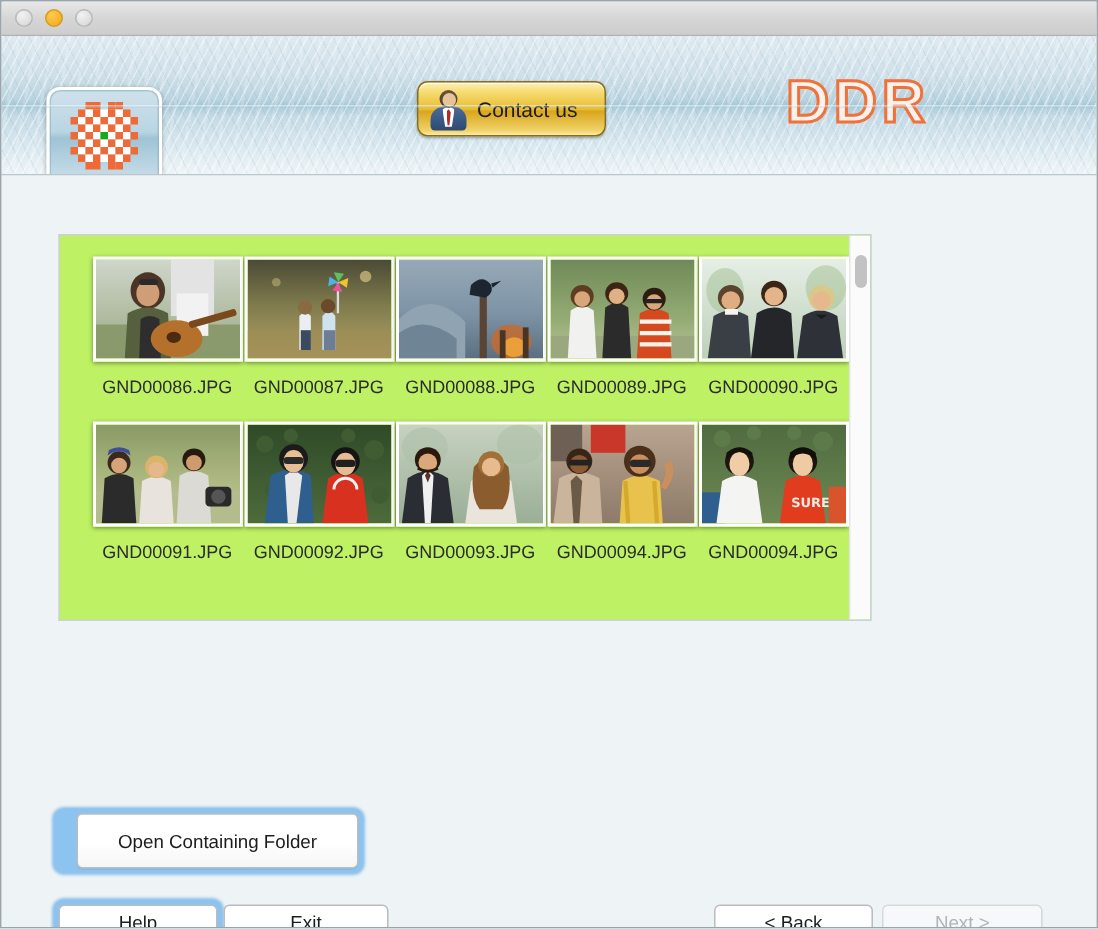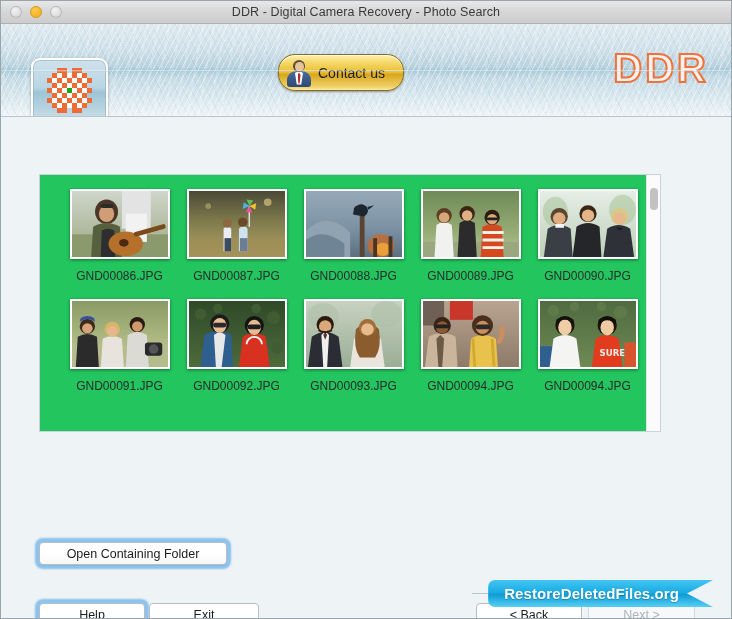--- a/index.html
+++ b/index.html
@@ -77,21 +77,21 @@
   .fl-cell { position: absolute; width: 6px; height: 6px; }
   .fl-o { background: #f06a35; }
   .fl-w { background: #ffffff; }
   .fl-g { background: #18a81a; }
 
   .contact-btn {
     position: absolute; left: 277px; top: 30px;
     width: 126px; height: 37px;
     background: linear-gradient(to bottom, #fdf0b8 0%, #f6dc72 18%, #e8bb2d 52%, #d9a51a 54%, #f0d36a 92%, #fbecae 100%);
     border: 1px solid #8c6d12;
-    border-radius: 17px;
+    border-radius: 7px;
     box-shadow: inset 0 1px 0 rgba(255,255,255,.85), 0 1px 2px rgba(0,0,0,.35);
     display: flex; align-items: center; cursor: pointer;
   }
   .contact-person { position: relative; width: 26px; height: 28px; margin-left: 7px; flex: none; }
   .cp-head {
     position: absolute; left: 7px; top: 1px; width: 12px; height: 12px;
     border-radius: 50%; background: linear-gradient(to bottom,#6b5240,#4a3a2c);
   }
   .cp-face {
     position: absolute; left: 8.5px; top: 3px; width: 9px; height: 9px;
@@ -105,38 +105,38 @@
   .cp-shirt {
     position: absolute; left: 9px; top: 12px; width: 8px; height: 14px;
     background: #ffffff; clip-path: polygon(50% 0,100% 18%,78% 100%,22% 100%,0 18%);
   }
   .cp-tie {
     position: absolute; left: 11.5px; top: 14px; width: 3px; height: 11px;
     background: #b02a2a; clip-path: polygon(50% 0,100% 22%,70% 100%,30% 100%,0 22%);
   }
   .contact-label { font-size: 14px; color: #1d1d1d; margin-left: 6px; }
 
-  .brand { position: absolute; right: 22px; top: 24px; text-align: right; width: 185px; }
+  .brand { position: absolute; right: 22px; top: 24px; text-align: left; width: 185px; }
   .brand-ddr {
     font-size: 40px; font-weight: bold; letter-spacing: 3px; line-height: 1;
     color: #f7f2ee;
     -webkit-text-stroke: 2px #f0713a;
     text-shadow: 0 0 1px #f0713a;
   }
   .brand-sub {
     font-size: 19px; font-weight: bold; color: #1663c6; margin-top: 9px; letter-spacing: .2px;
   }
 
   
   .body-area { position: relative; height: 502px; background: #eef3f6; }
 
   .thumb-panel {
-    position: absolute; left: 38px; top: 57px;
-    width: 622px; height: 258px;
-    background: #22c55e;
+    position: absolute; left: 38px; top: 39px;
+    width: 542px; height: 258px;
+    background: #bef264;
     border: 1px solid #c9d2d8;
     overflow: hidden;
   }
   .thumb-scroll { position: absolute; inset: 0 14px 0 0; overflow: hidden; }
   .grid-row { display: flex; padding-left: 21px; }
   .row1 { padding-top: 14px; }
   .row2 { padding-top: 16px; }
   .cell { width: 118px; display: flex; flex-direction: column; align-items: center; }
   .thumb {
     width: 100px; height: 70px;
@@ -170,21 +170,21 @@
     background: linear-gradient(to bottom, #ffffff 0%, #ffffff 52%, #f6f6f6 100%);
     border: 1px solid #b9bcc0;
     border-radius: 4px;
     font-size: 12.5px; color: #1c1c1c;
     box-shadow: 0 1px 0 rgba(0,0,0,.05);
     cursor: pointer; white-space: nowrap;
   }
   .btn.disabled { color: #b0b4b8; background: #f7f8f9; border-color: #d6d9dc; cursor: default; }
 
   .ocf-wrap { position: absolute; left: 35px; top: 422px; }
-  .ocf-btn { width: 188px; height: 23px; }
+  .ocf-btn { width: 188px; height: 37px; margin-left: 12px; }
 
   .zoom-row {
     position: absolute; left: 379px; top: 425px;
     display: flex; align-items: center;
   }
   .zoom-label { font-size: 12.5px; color: #1c1c1c; }
   .slider { position: relative; width: 200px; height: 22px; margin-left: 17px; }
   .slider-ticks { position: absolute; left: 4px; right: 4px; top: 0; height: 6px; display: flex; justify-content: space-between; }
   .slider-ticks i { width: 1px; height: 6px; background: #a9adb1; display: block; }
   .slider-track {
@@ -232,21 +232,20 @@
 <body>
 
 <div class="window">
 
   <div class="titlebar">
     <div class="traffic">
       <div class="tl-btn tl-close"></div>
       <div class="tl-btn tl-min"></div>
       <div class="tl-btn tl-zoom"></div>
     </div>
-    <div class="title-text">DDR - Digital Camera Recovery - Photo Search</div>
   </div>
 
   <div class="header">
 
     <div class="app-icon">
       <div class="flower">
           <div class="fl-cell fl-o" style="left: 10px; top: 0px; width: 5px; height: 5px;"></div>
           <div class="fl-cell fl-o" style="left: 15px; top: 0px; width: 5px; height: 5px;"></div>
           <div class="fl-cell fl-o" style="left: 25px; top: 0px; width: 5px; height: 5px;"></div>
           <div class="fl-cell fl-o" style="left: 30px; top: 0px; width: 5px; height: 5px;"></div>
@@ -622,20 +621,15 @@
     </div>
 
 
     <div class="focus-ring help-wrap">
       <div class="btn help-btn">Help</div>
     </div>
     <div class="btn exit-btn">Exit</div>
     <div class="btn back-btn">&lt; Back</div>
     <div class="btn next-btn disabled">Next &gt;</div>
 
-    <div class="wm-wrap">
-      <div class="wm-line"></div>
-      <div class="wm-ribbon">RestoreDeletedFiles.org</div>
-      <div class="wm-notch"></div>
-    </div>
 
   </div>
 </div>
 
 </body></html>

